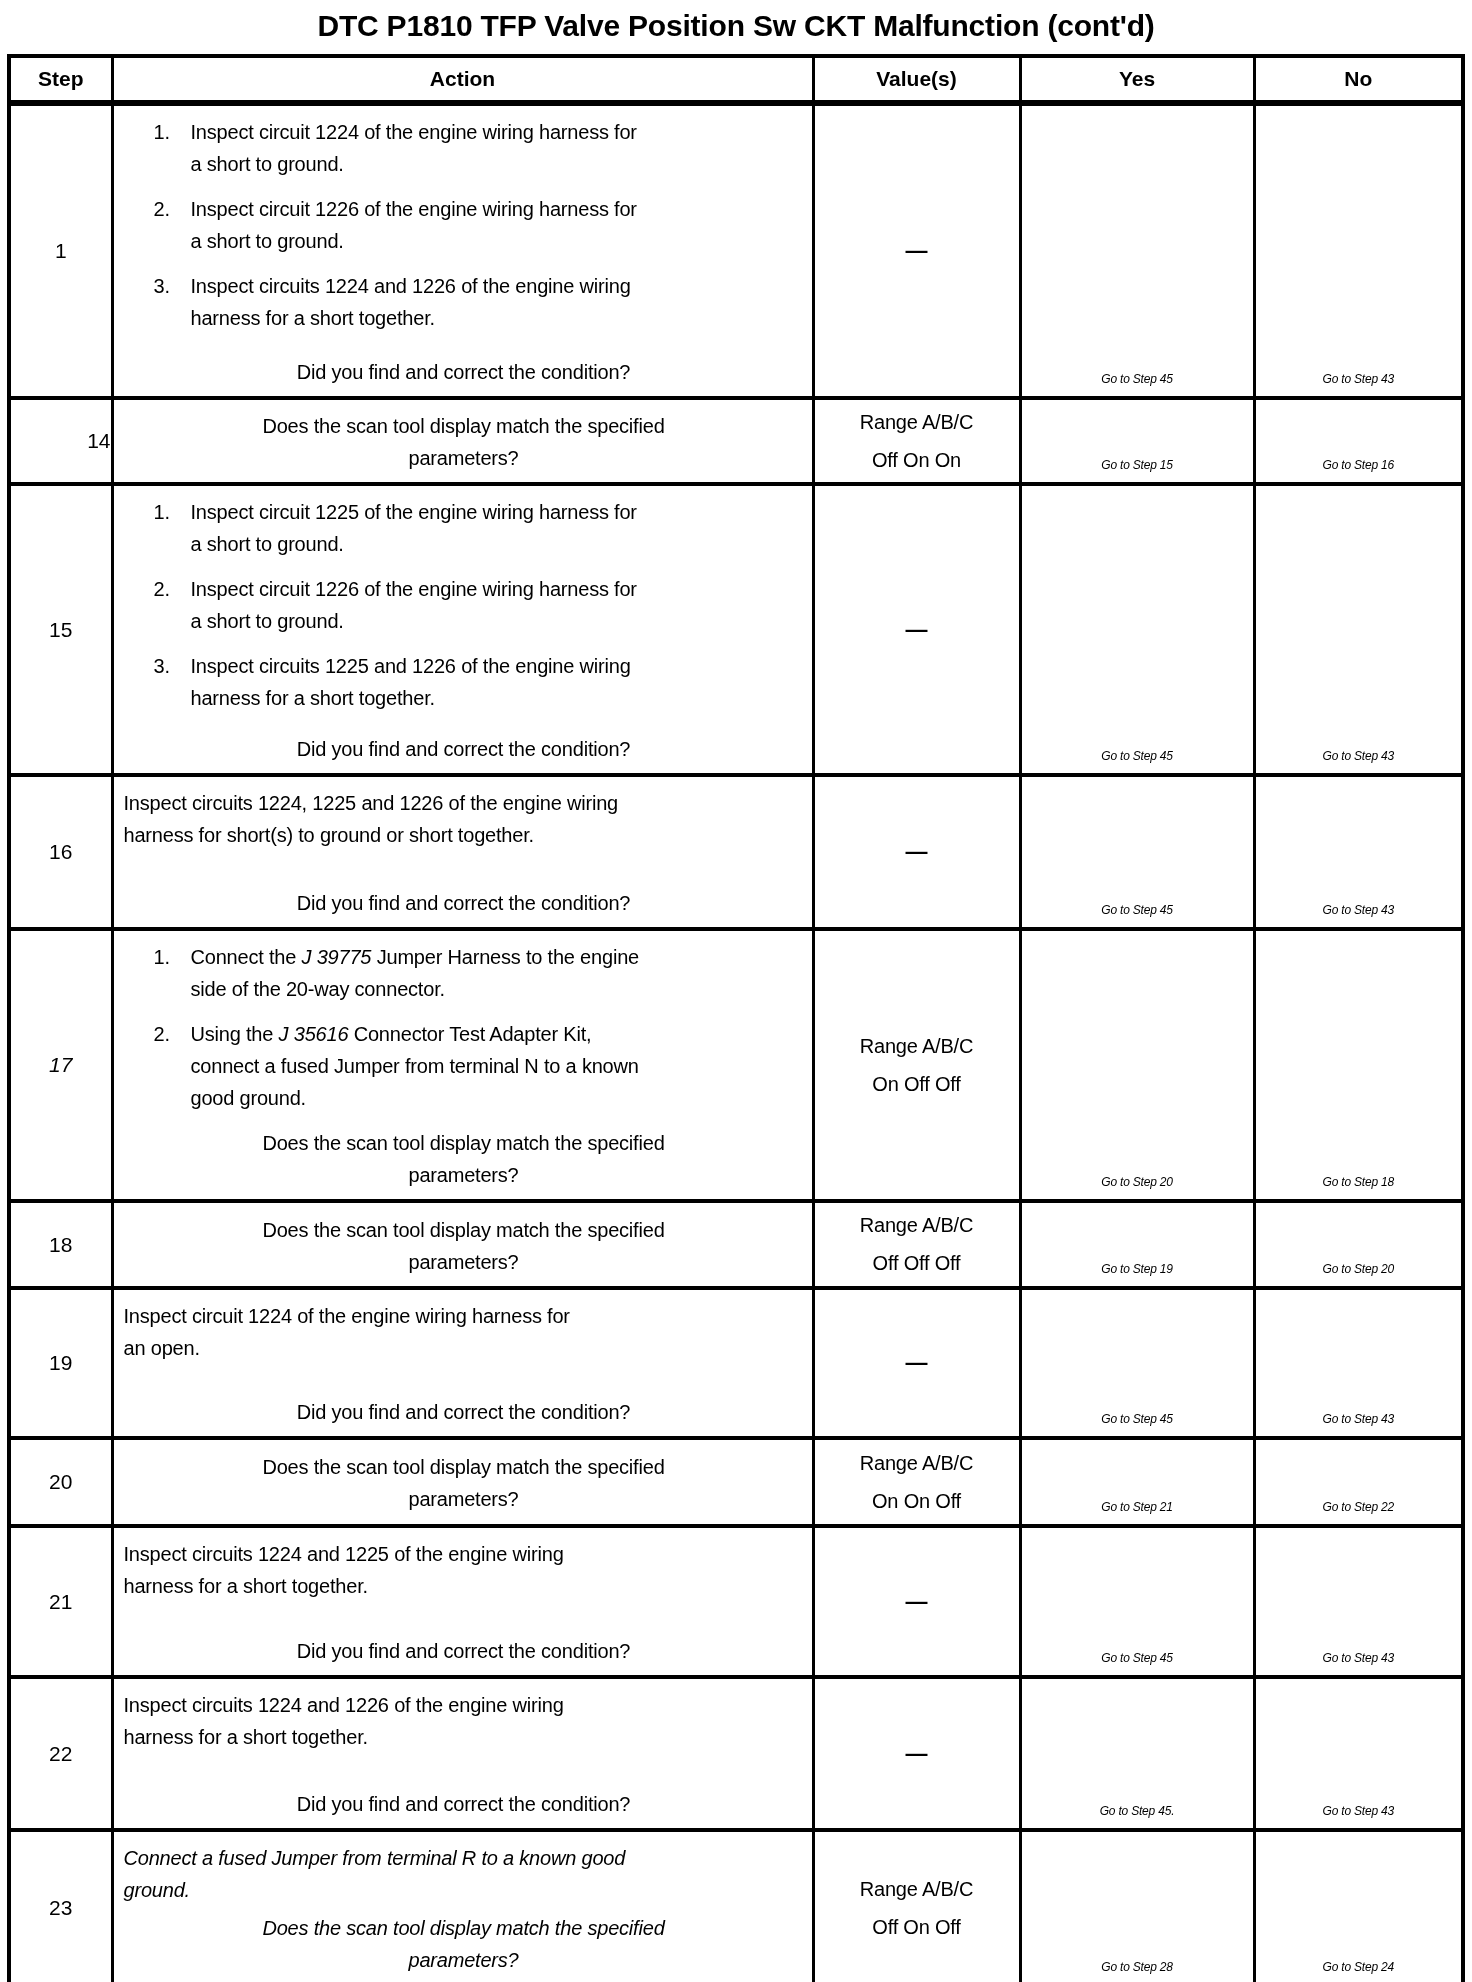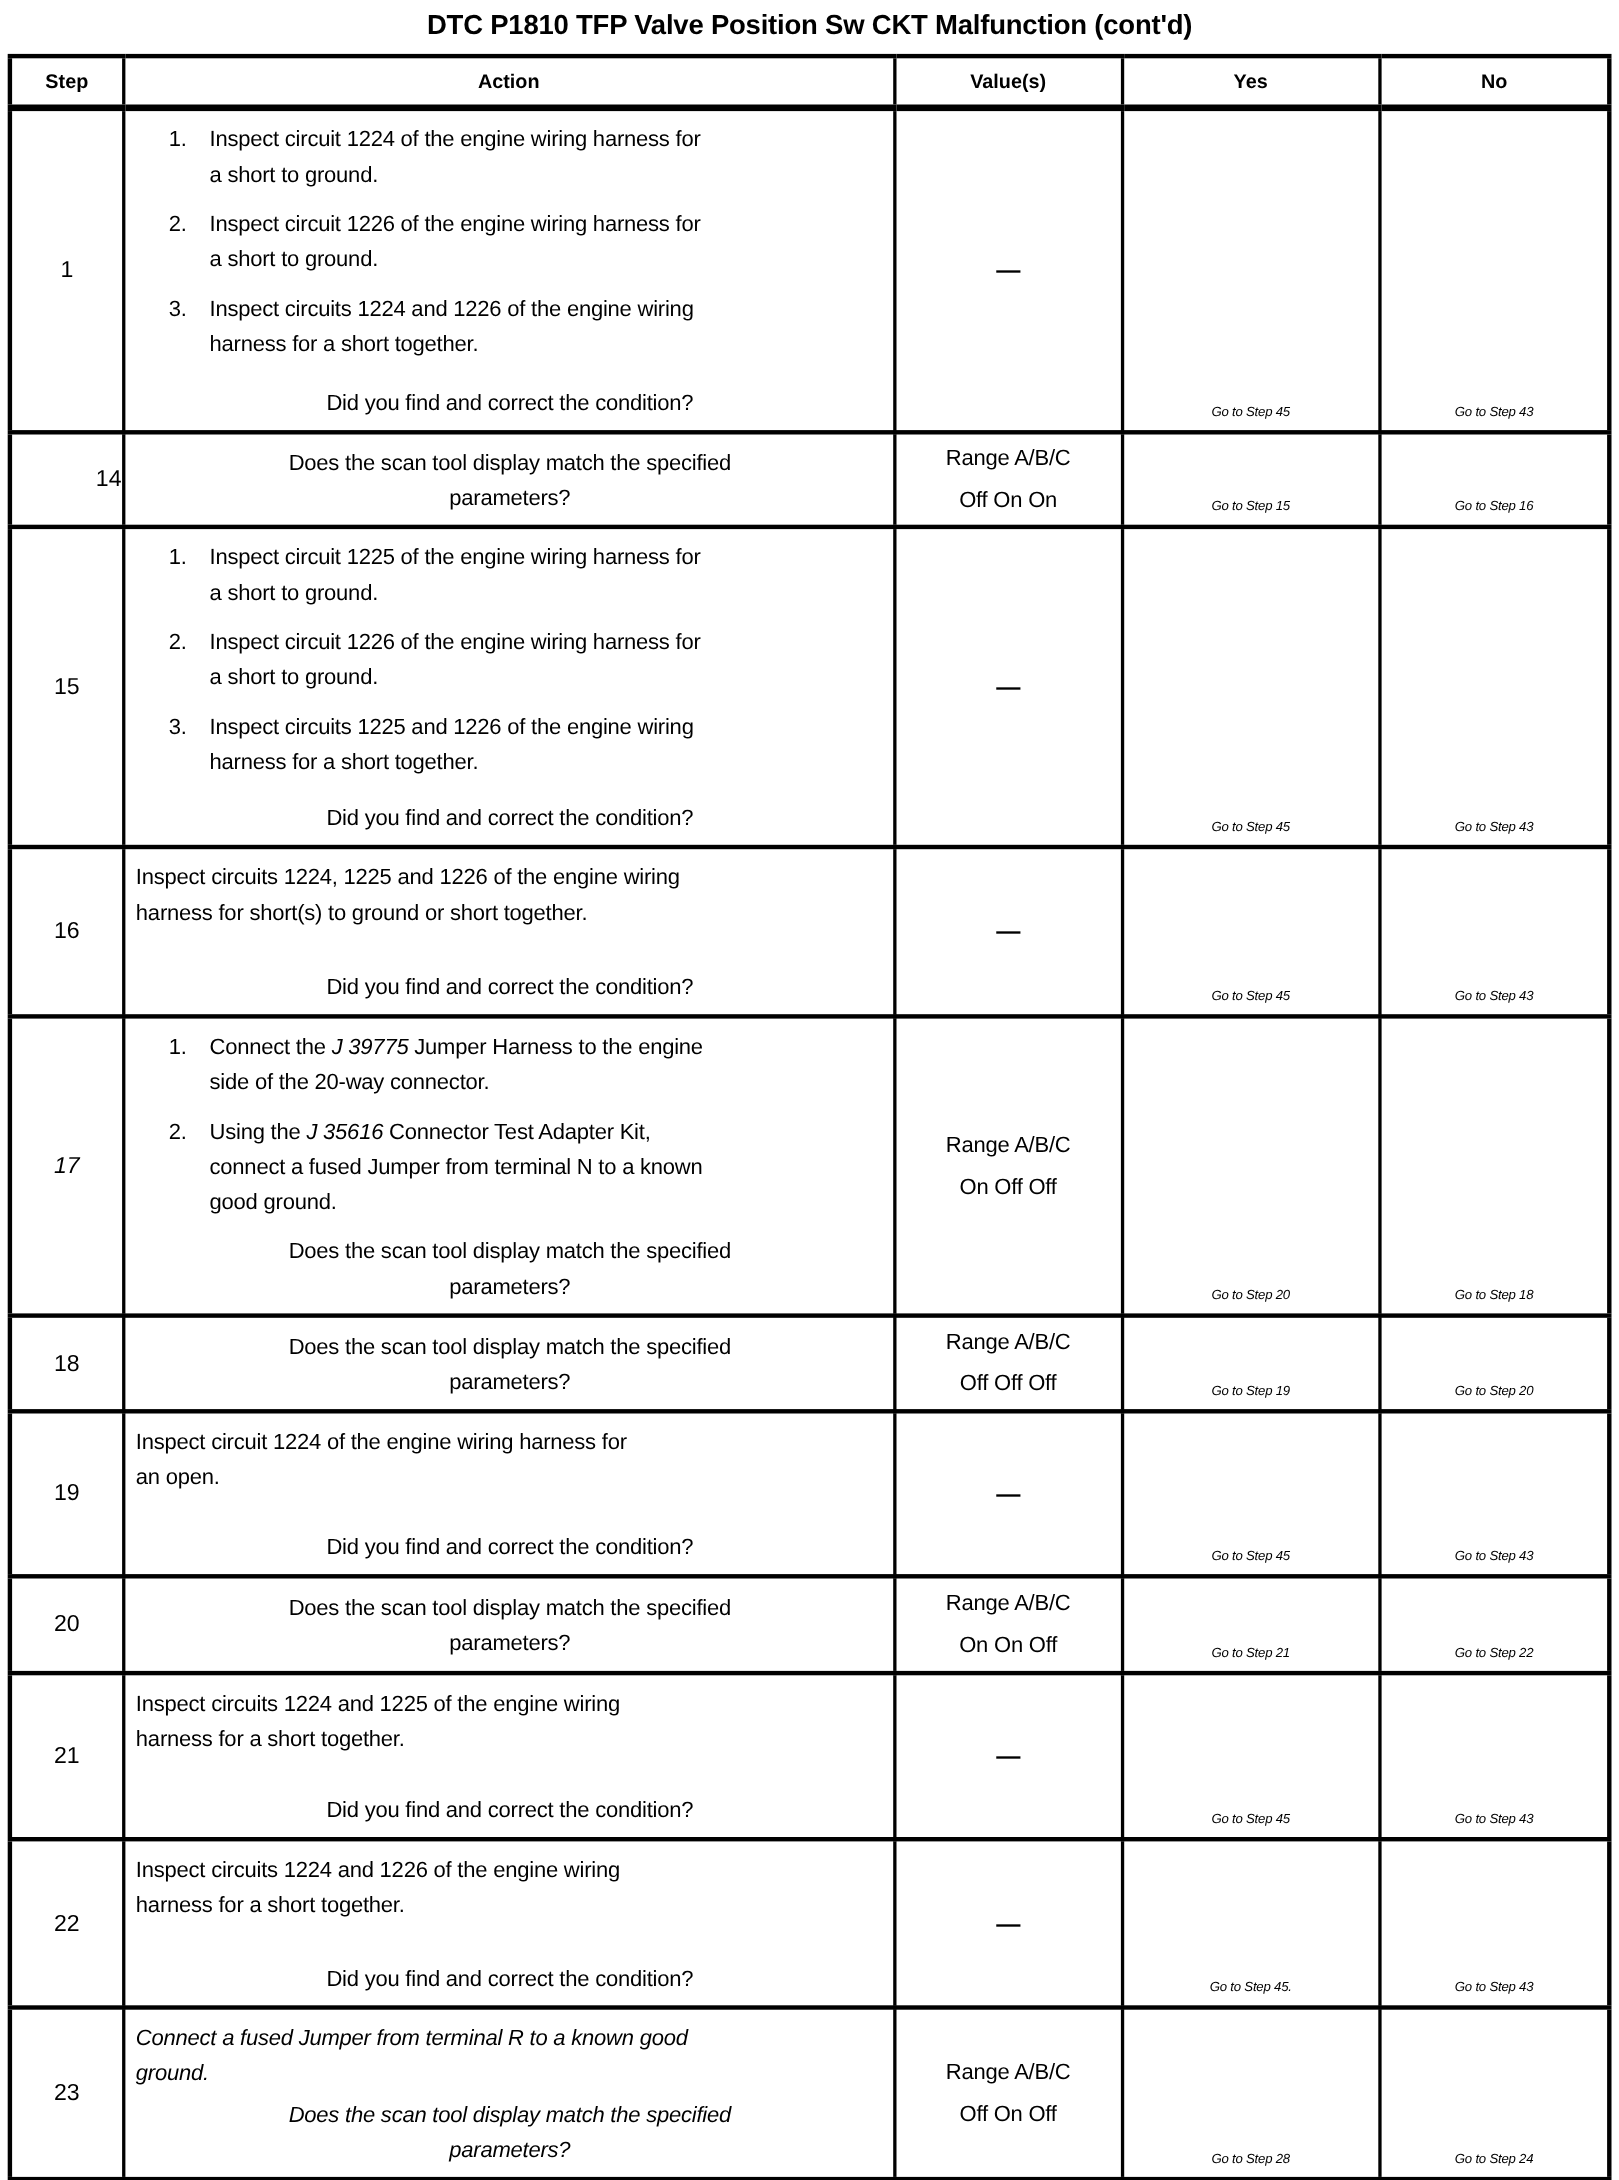--- a/index.html
+++ b/index.html
@@ -4,38 +4,38 @@
 <style>
   html,body { margin:0; padding:0; background:#ffffff; }
   body {
     width:1472px; height:1982px;
     font-family:"Liberation Sans", sans-serif;
     color:#000; position:relative;
     -webkit-font-smoothing:antialiased;
   }
   .title {
     text-align:center; font-weight:bold;
-    font-size:25px; letter-spacing:-0.2px;
+    font-size:30px; letter-spacing:-0.2px;
     padding-top:9px;
   }
   table.dtc {
     border-collapse:collapse; table-layout:fixed;
     margin:11px 0 0 7px;
     width:1458px;
     border:4px solid #000;
   }
   col.c-step { width:103px; }
   col.c-action { width:701px; }
   col.c-value { width:207px; }
   col.c-yes { width:234px; }
   col.c-no { width:209px; }
   th {
     border:3px solid #000; border-top:4px solid #000;
     border-bottom:6px solid #000;
-    font-size:18px; font-weight:bold;
+    font-size:21px; font-weight:bold;
     height:42px; text-align:center; padding:0;
   }
   td { border:3px solid #000; padding:0; vertical-align:top; }
   tr.datarow { border-top:4px solid #000; }
   td.step {
     text-align:center; vertical-align:middle;
     font-size:21px;
   }
   td.action { font-size:20px; }
   .ai {

